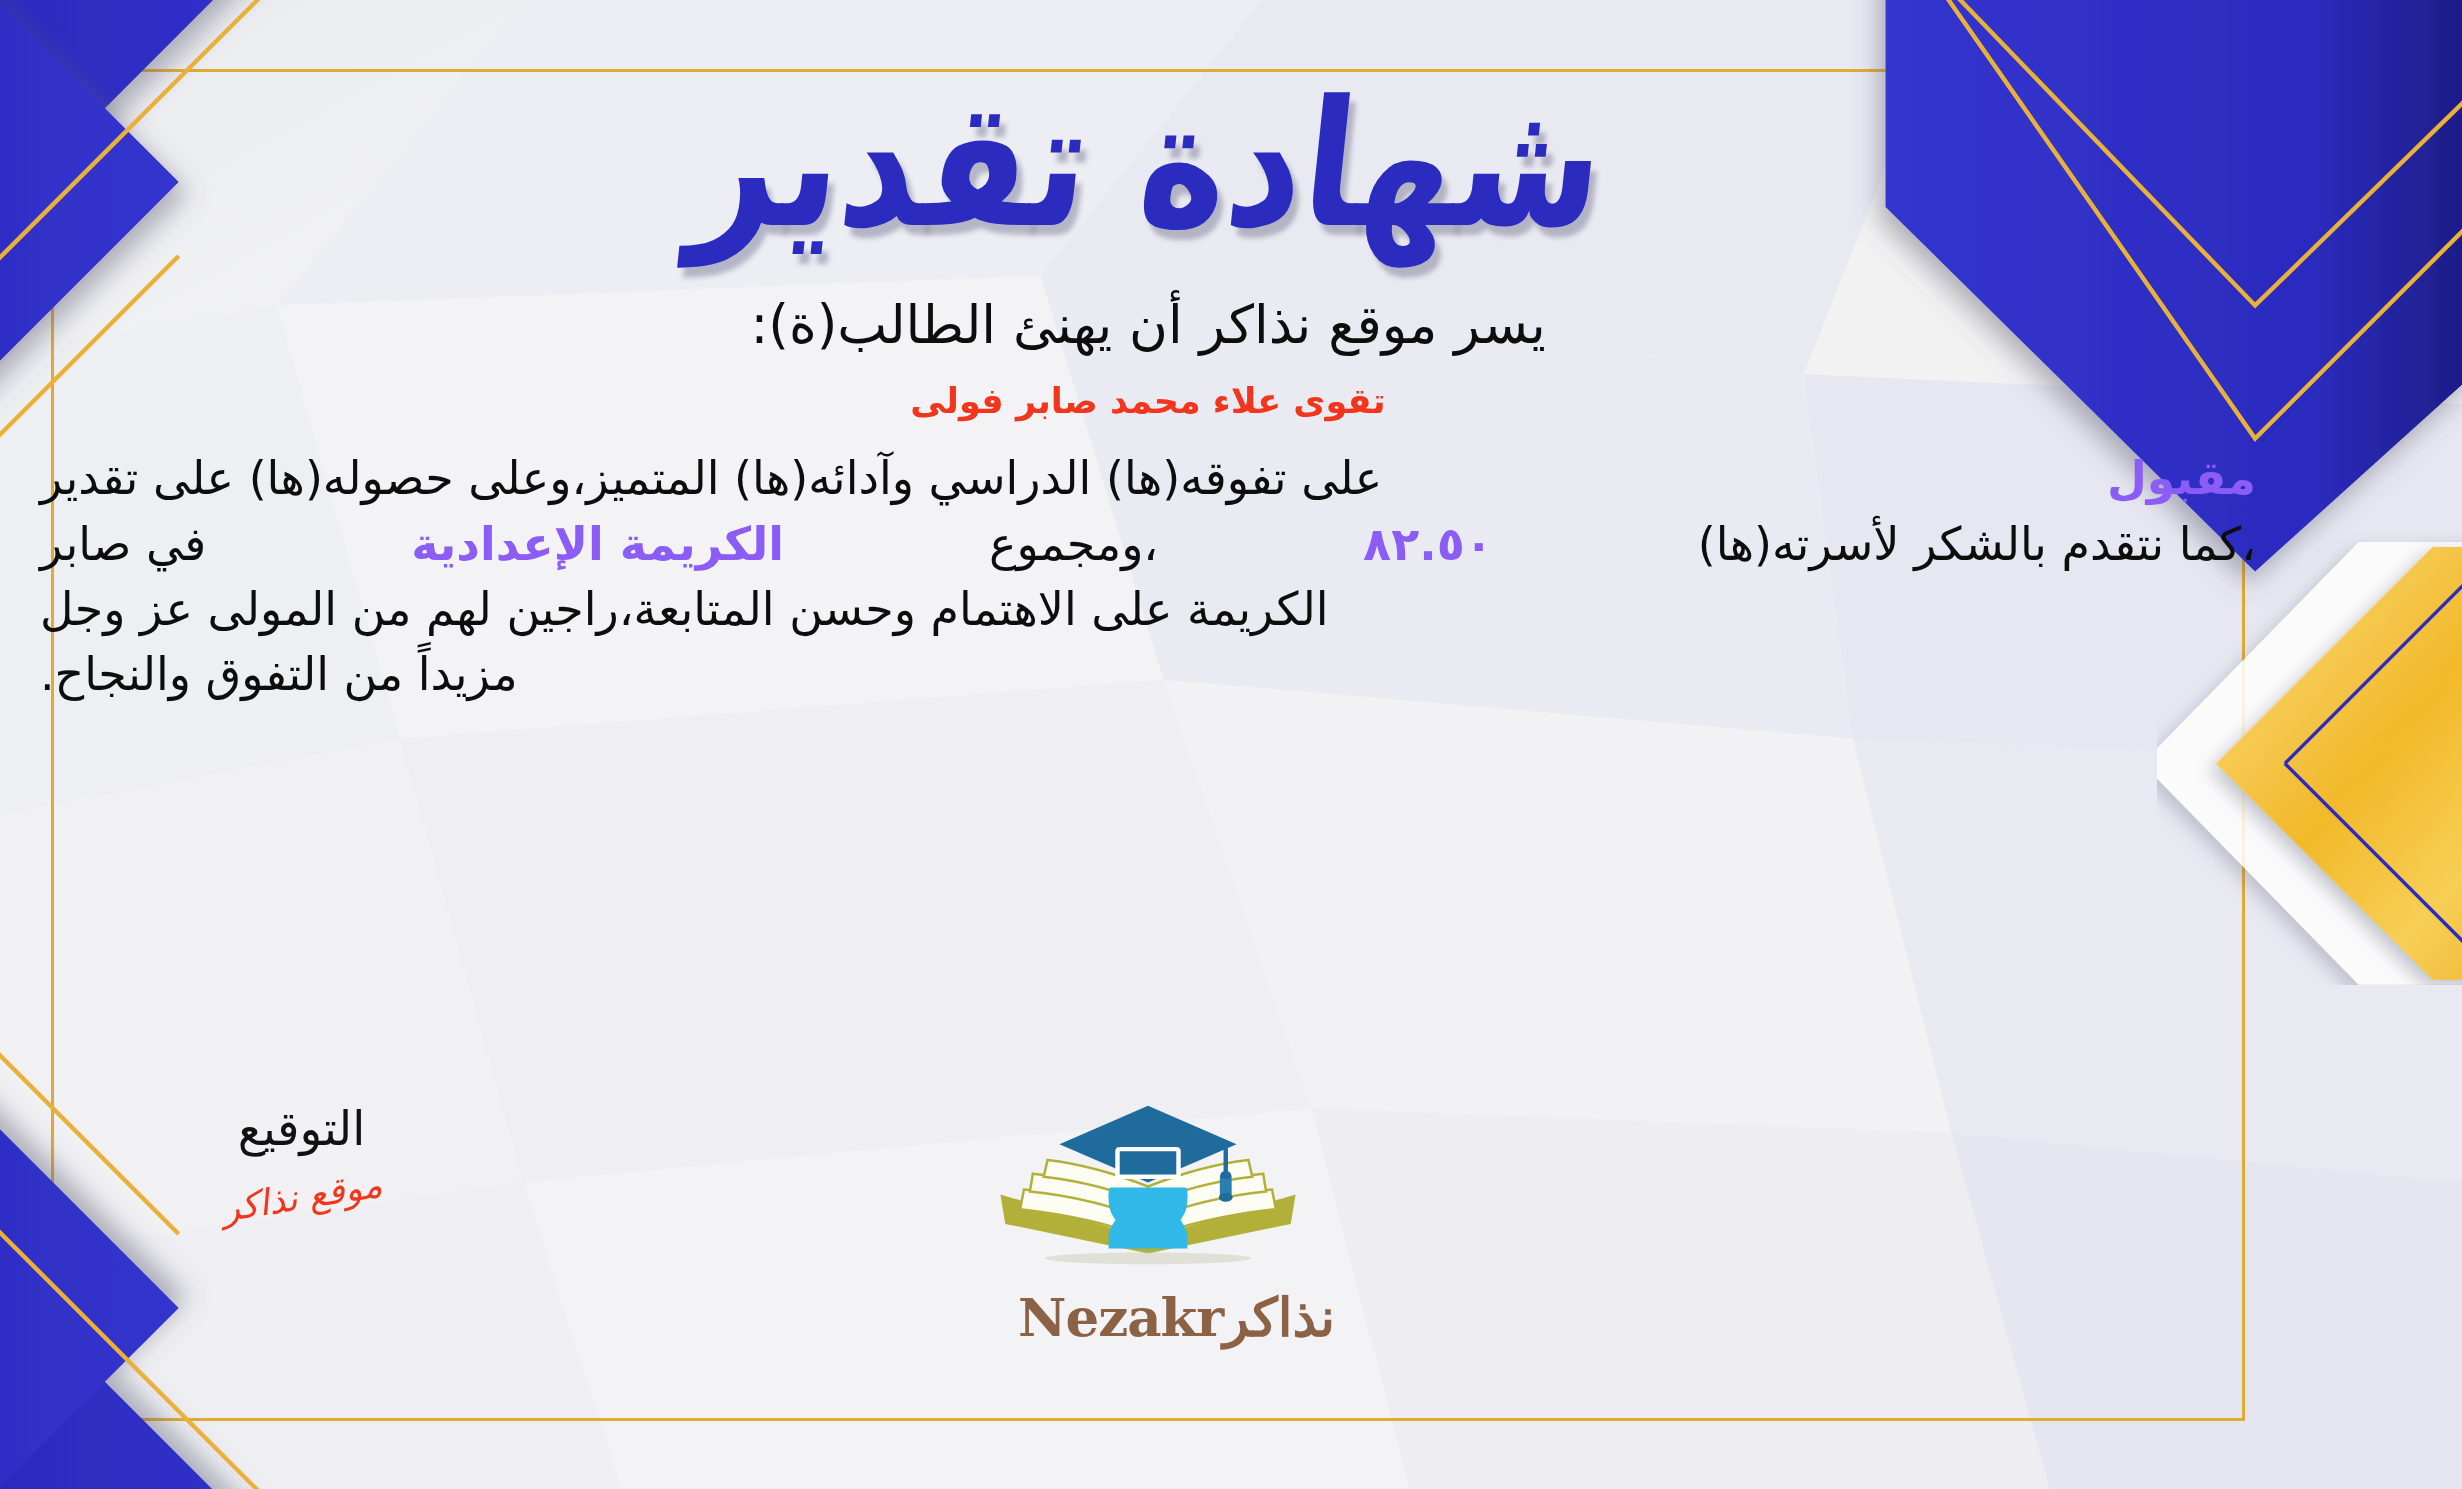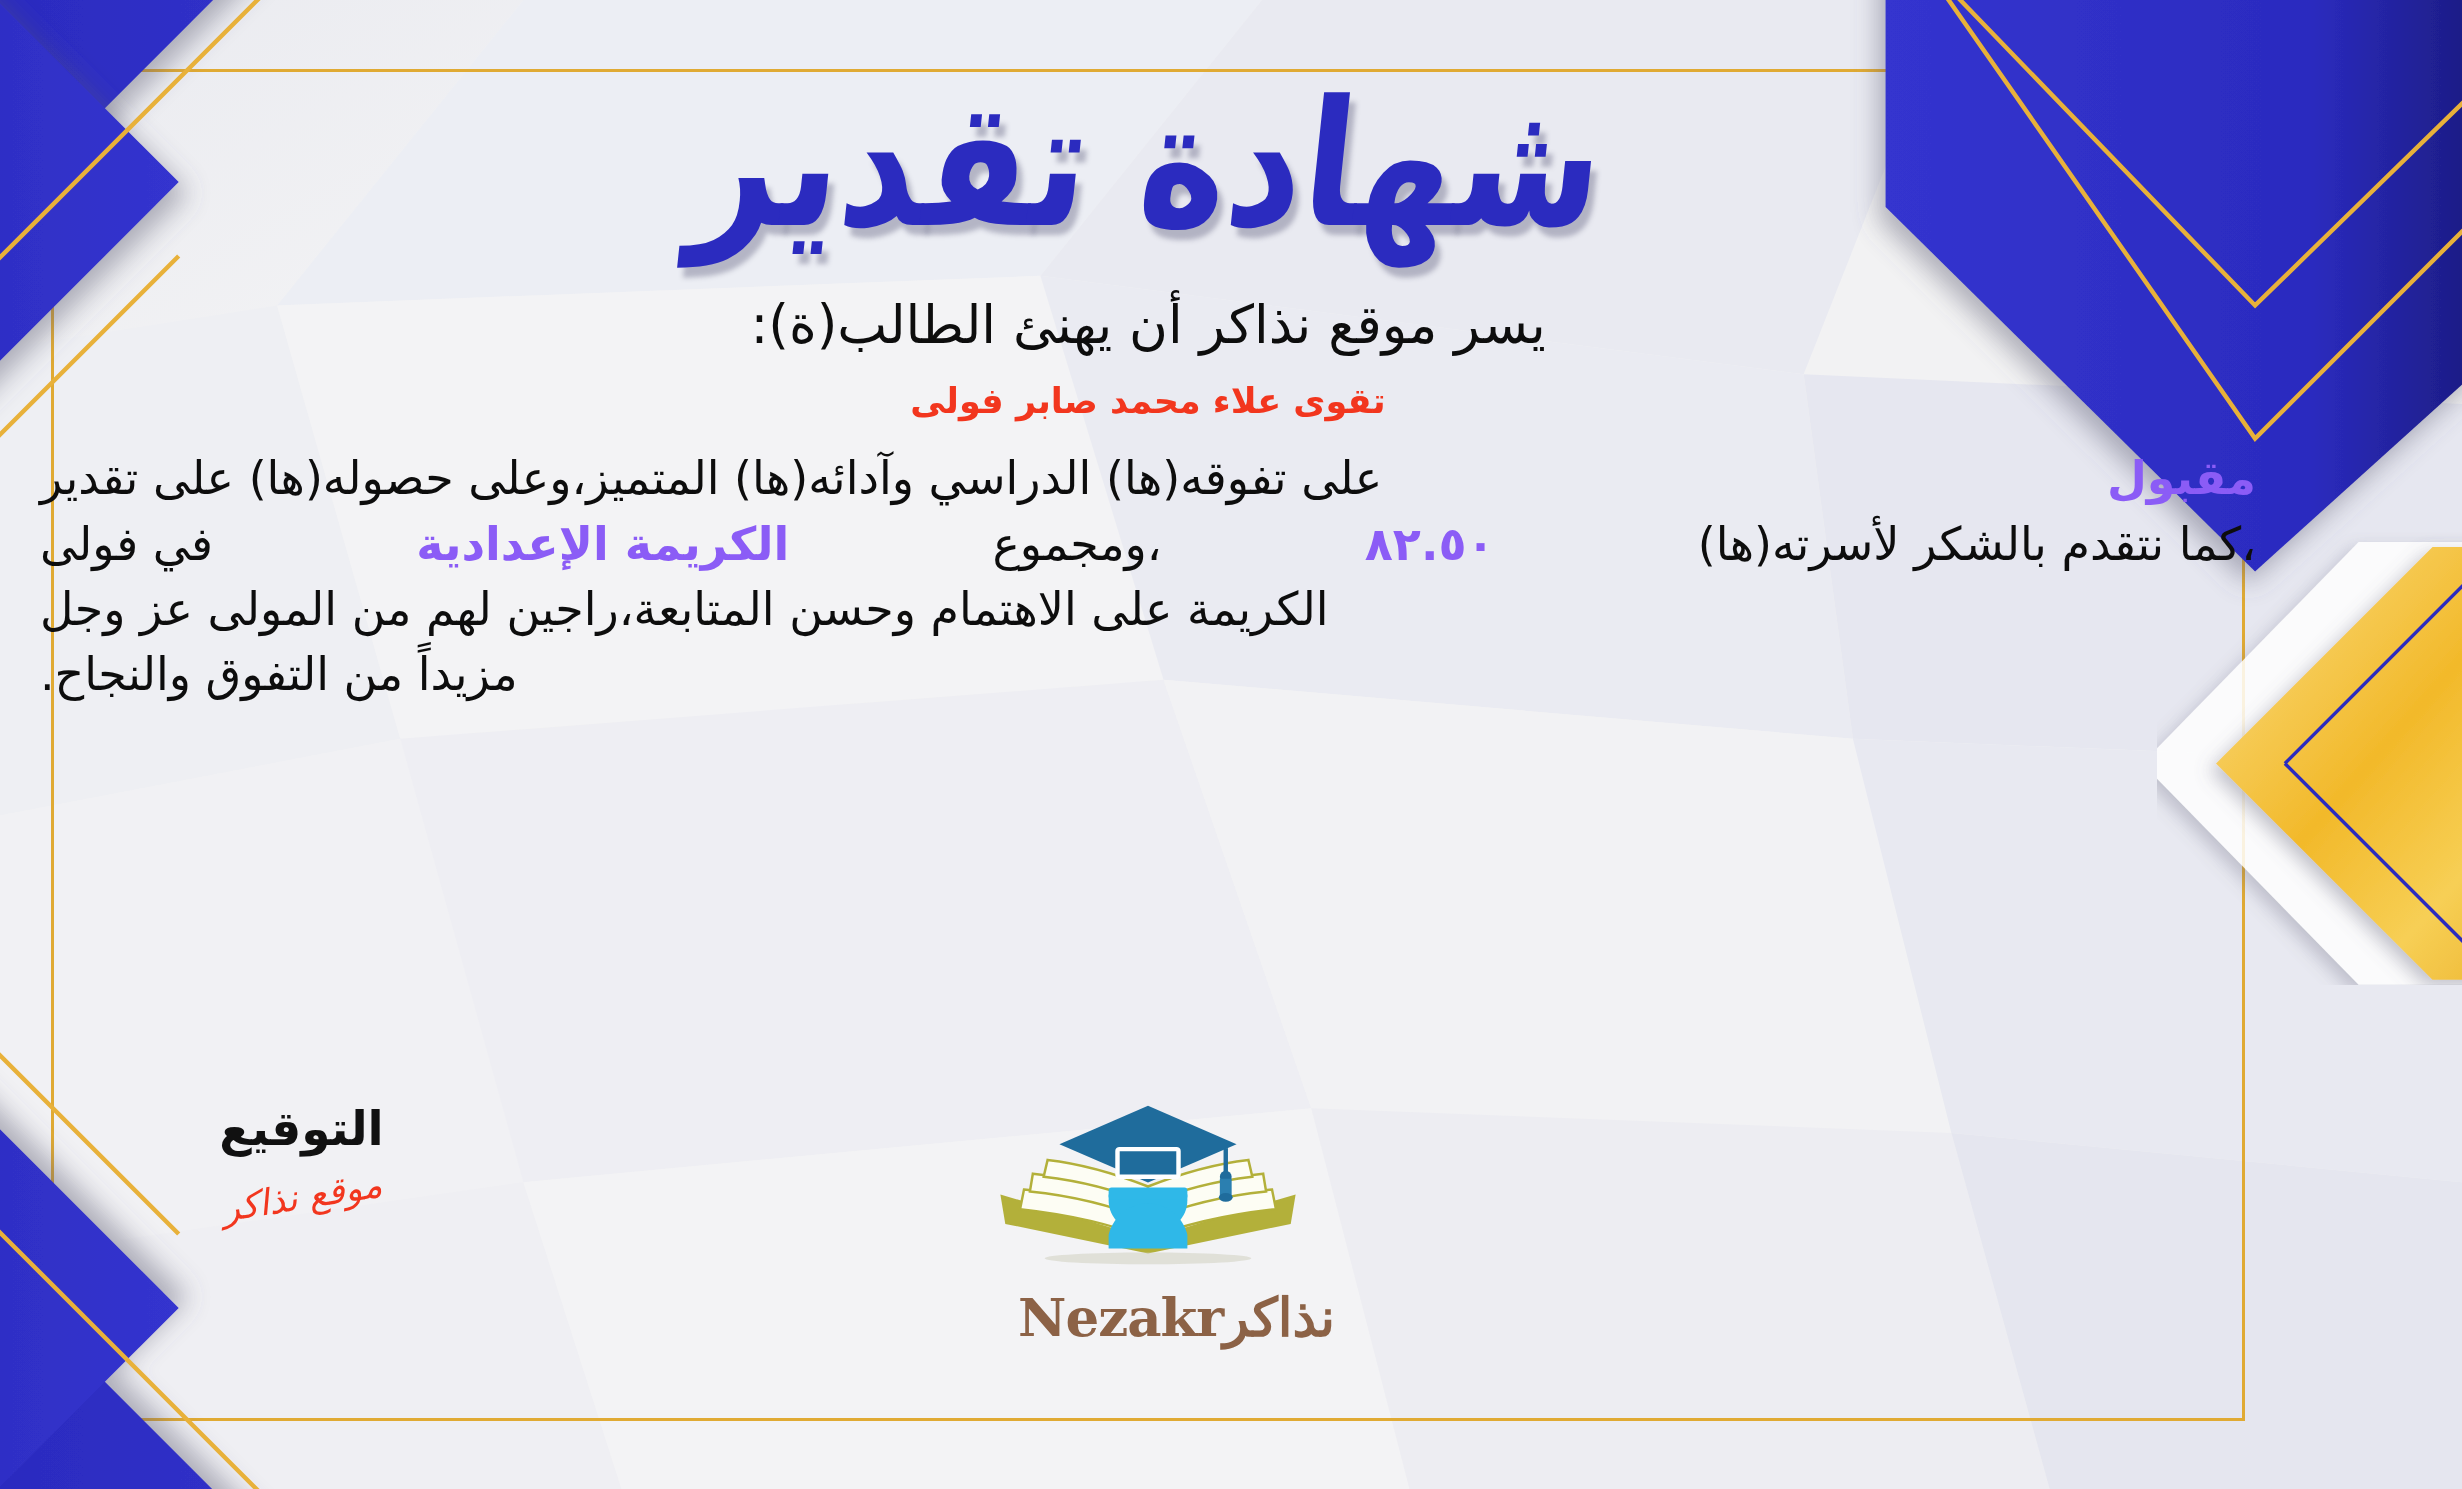--- a/index.html
+++ b/index.html
@@ -102,21 +102,21 @@
   .sig-block{
     position:absolute;
     left:315px;
     top:0;
     width:305px;
     text-align:center;
   }
   .sig-label{
     font-size:47px;
     color:#111;
-    font-weight:700;
+    font-weight:400;
   }
   .sig-mark{
     margin-top:19.7px;
     font-family:"DejaVu Serif","Liberation Serif",serif;
     font-size:36px;
     color:#f2361e;
     font-style:italic;
     transform:rotate(-9deg);
     display:inline-block;
   }
@@ -265,21 +265,21 @@
     <div class="para">
       <div class="row">
         <span class="hl">مقبول</span>
         <span>على تفوقه(ها) الدراسي وآدائه(ها) المتميز،وعلى حصوله(ها) على تقدير</span>
       </div>
       <div class="row">
         <span>،كما نتقدم بالشكر لأسرته(ها)</span>
         <span class="hl">٨٢.٥٠</span>
         <span>،ومجموع</span>
         <span class="hl">الكريمة الإعدادية</span>
-        <span>في فولى</span>
+        <span>في صابر</span>
       </div>
       <div class="row center">
         <span>الكريمة على الاهتمام وحسن المتابعة،راجين لهم من المولى عز وجل</span>
       </div>
       <div class="row center">
         <span>مزيداً من التفوق والنجاح.</span>
       </div>
     </div>
 
     <div class="bottom">

